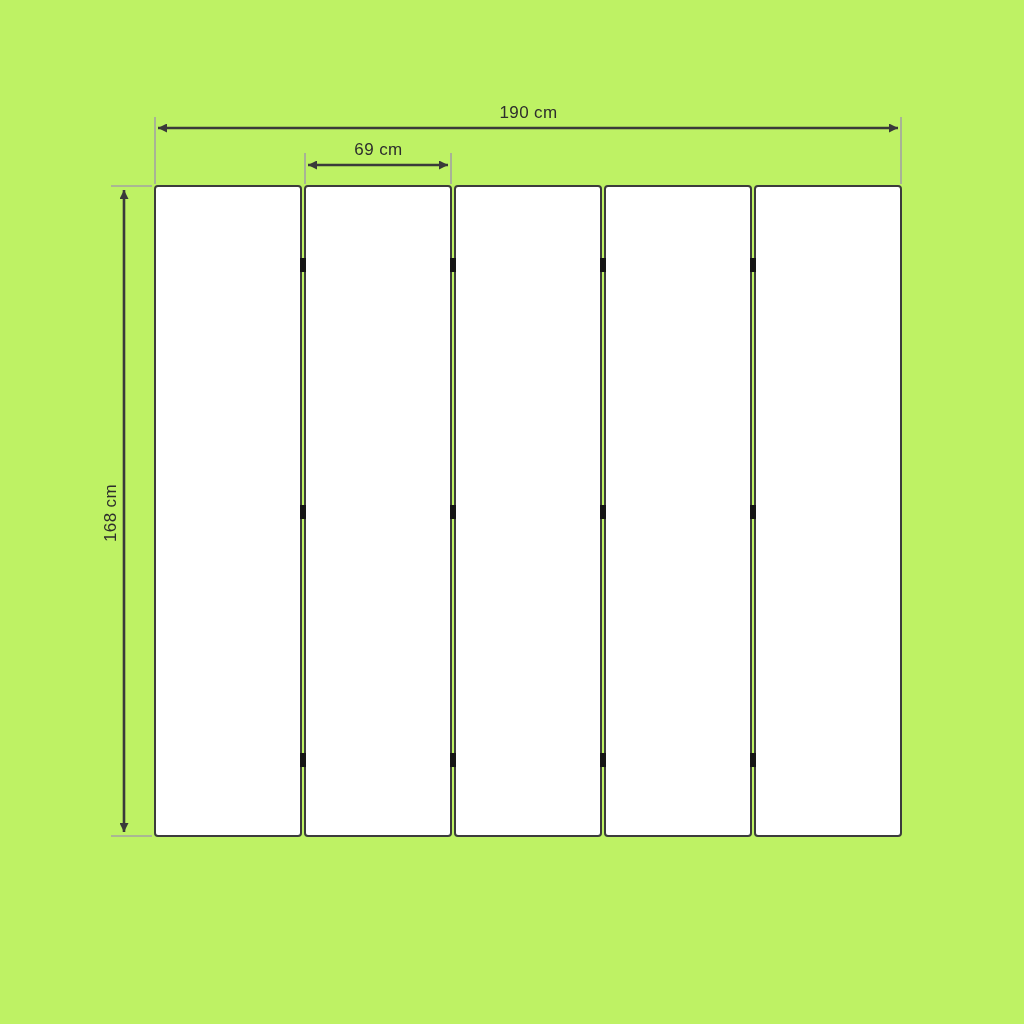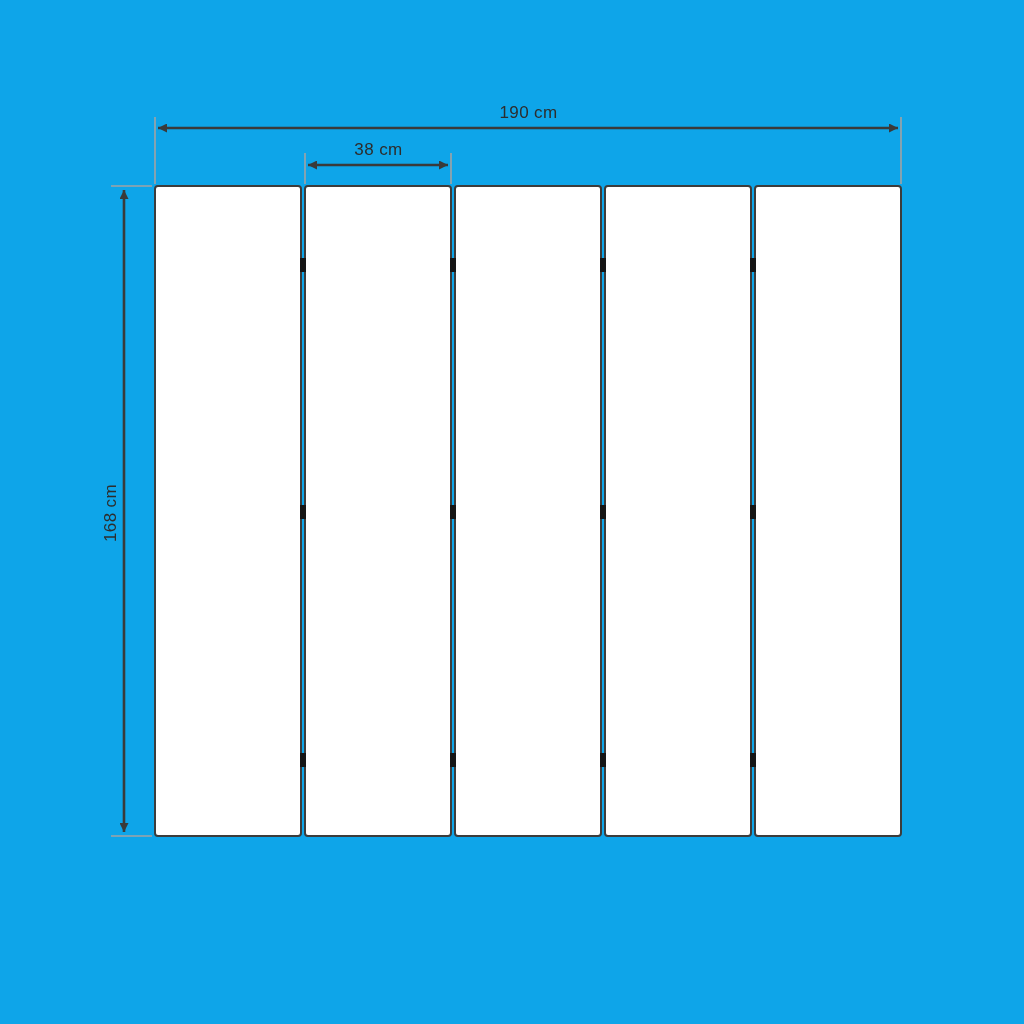--- a/index.html
+++ b/index.html
@@ -4,21 +4,21 @@
 <style>
   html, body {
     margin: 0;
     padding: 0;
     background: #ffffff;
   }
   .canvas {
     position: relative;
     width: 1024px;
     height: 1024px;
-    background: #0ea5e9;
+    background: #bef264;
     overflow: hidden;
     font-family: "Liberation Sans", "DejaVu Sans", sans-serif;
   }
   .drawing-svg {
     position: absolute;
     left: 0;
     top: 0;
   }
   .dim-label {
     position: absolute;
@@ -91,17 +91,17 @@
 
     <g stroke="#3a3a3a" stroke-width="2.6">
       <line x1="158" y1="128" x2="898" y2="128" marker-start="url(#arrowhead)" marker-end="url(#arrowhead)"></line>
       <line x1="308" y1="165" x2="448" y2="165" marker-start="url(#arrowhead)" marker-end="url(#arrowhead)"></line>
       <line x1="124" y1="190" x2="124" y2="832" marker-start="url(#arrowhead)" marker-end="url(#arrowhead)"></line>
     </g>
   </svg>
 
   <div class="dim-label dim-label-total-width">190 cm</div>
 
-  <div class="dim-label dim-label-panel-width">38 cm</div>
+  <div class="dim-label dim-label-panel-width">69 cm</div>
 
   <div class="dim-label dim-label-height">168 cm</div>
 
 </div>
 
 </body></html>

